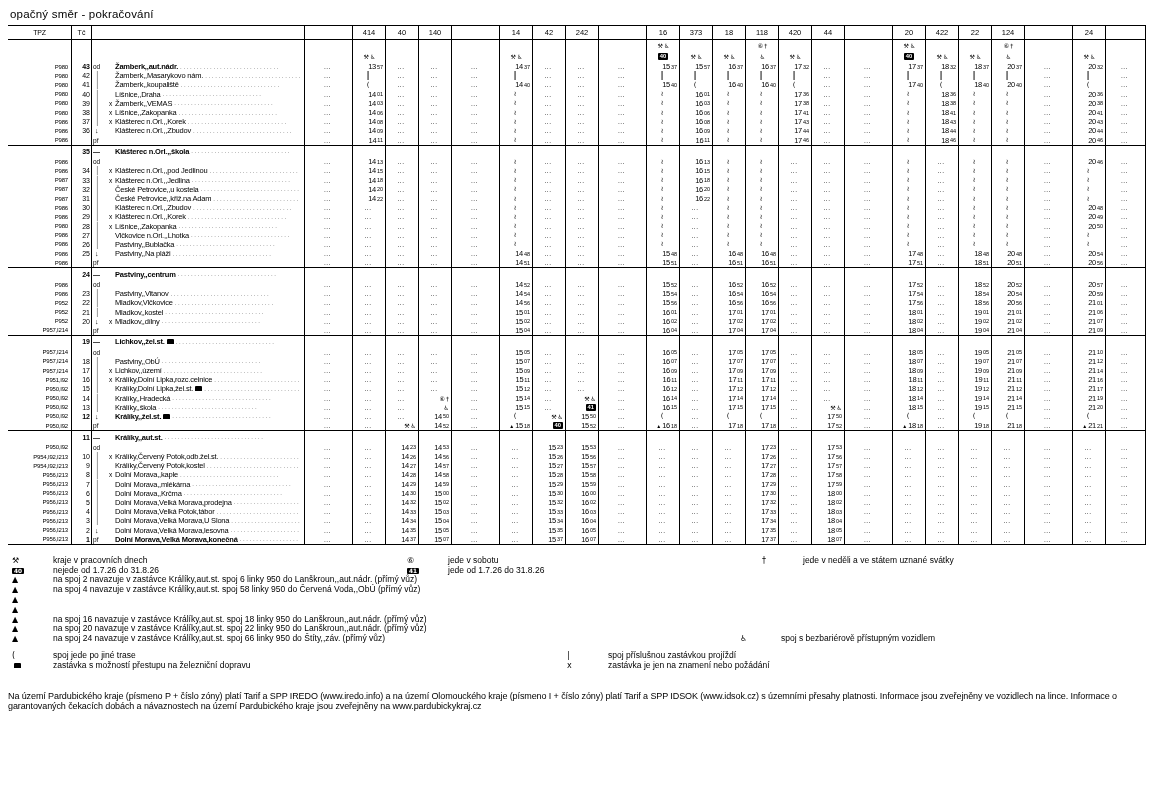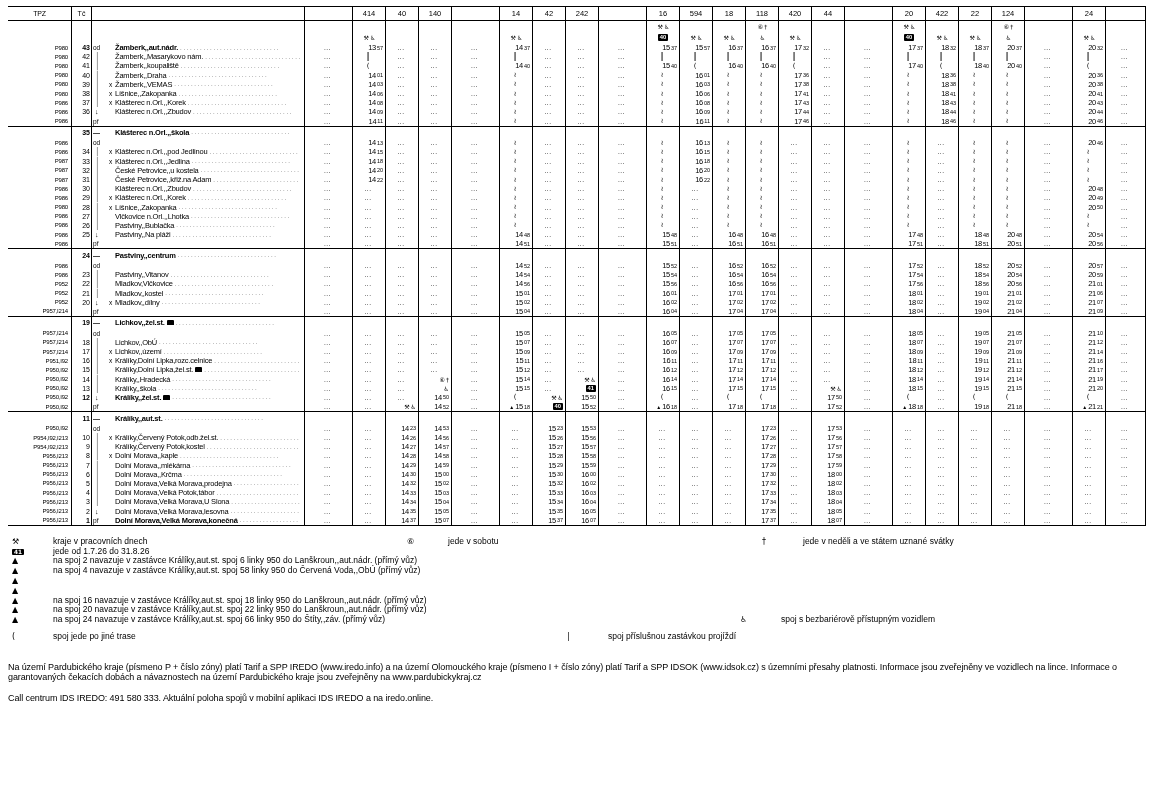--- a/index.html
+++ b/index.html
@@ -49,37 +49,38 @@
   .gap{height:7px;}
   .lgw3{width:555px;flex:none;}
   
   .foot{margin-top:20px;font-size:9px;line-height:10.6px;width:1132px;letter-spacing:-.1px;}
   .foot .p2{margin-top:10px;}
 </style>
 </head>
 <body>
 
 <div class="page">
+  <div class="title">opačný směr - pokračování</div>
   <div class="tt" id="tt">
       <div class="row hdrrow">
         <div class="c cz">TPZ</div>
         <div class="c ct">Tč</div>
         <div class="c cm"></div>
         <div class="c cn"></div>
         <div class="c tc" style="width: 48px;"></div>
         <div class="c tc" style="width: 33px;">414</div>
         <div class="c tc" style="width: 33px;">40</div>
         <div class="c tc" style="width: 33px;">140</div>
         <div class="c tc" style="width: 48px;"></div>
         <div class="c tc" style="width: 33px;">14</div>
         <div class="c tc" style="width: 33px;">42</div>
         <div class="c tc" style="width: 33px;">242</div>
         <div class="c tc" style="width: 48px;"></div>
         <div class="c tc" style="width: 33px;">16</div>
-        <div class="c tc" style="width: 33px;">594</div>
+        <div class="c tc" style="width: 33px;">373</div>
         <div class="c tc" style="width: 33px;">18</div>
         <div class="c tc" style="width: 33px;">118</div>
         <div class="c tc" style="width: 33px;">420</div>
         <div class="c tc" style="width: 33px;">44</div>
         <div class="c tc" style="width: 48px;"></div>
         <div class="c tc" style="width: 33px;">20</div>
         <div class="c tc" style="width: 33px;">422</div>
         <div class="c tc" style="width: 33px;">22</div>
         <div class="c tc" style="width: 33px;">124</div>
         <div class="c tc" style="width: 48px;"></div>
@@ -451,21 +452,21 @@
         </div>
       </div>
       <div class="row">
         <div class="c cz">P980</div>
         <div class="c ct">40</div>
         <div class="c cm">
           <span class="vln">│</span>
         </div>
         <div class="c cn">
           <span class="req"></span>
-          <span class="sname">Žamberk,,Draha</span>
+          <span class="sname">Líšnice,,Draha</span>
           <span class="lead"></span>
         </div>
         <div class="c tc" style="width: 48px;">
           <span class="dd">...</span>
         </div>
         <div class="c tc" style="width: 33px;">
           <span class="hh">14</span>
           <span class="mm">01</span>
         </div>
         <div class="c tc" style="width: 33px;">
@@ -2686,21 +2687,21 @@
         </div>
       </div>
       <div class="row">
         <div class="c cz">P957,I214</div>
         <div class="c ct">18</div>
         <div class="c cm">
           <span class="vln">│</span>
         </div>
         <div class="c cn">
           <span class="req"></span>
-          <span class="sname">Lichkov,,ObÚ</span>
+          <span class="sname">Pastviny,,ObÚ</span>
           <span class="lead"></span>
         </div>
         <div class="c tc" style="width: 48px;">
           <span class="dd">...</span>
         </div>
         <div class="c tc" style="width: 33px;">
           <span class="dd">...</span>
         </div>
         <div class="c tc" style="width: 33px;">
           <span class="dd">...</span>
@@ -4404,20 +4405,24 @@
         <div class="lgitem lgw2">
           <span class="lgsym">⑥</span>
           <span>jede v sobotu</span>
         </div>
         <div class="lgitem">
           <span class="lgsym">†</span>
           <span>jede v neděli a ve státem uznané svátky</span>
         </div>
       </div>
       <div class="lgrow">
+        <div class="lgitem lgw1">
+          <span class="lgsym"><span class="bdg">40</span></span>
+          <span>nejede od 1.7.26 do 31.8.26</span>
+        </div>
         <div class="lgitem lgw2">
           <span class="lgsym"><span class="bdg">41</span></span>
           <span>jede od 1.7.26 do 31.8.26</span>
         </div>
       </div>
       <div class="lgrow">
         <div class="lgitem">
           <span class="lgsym">▲</span>
           <span>na spoj 2 navazuje v zastávce Králíky,aut.st.  spoj 6 linky 950 do Lanškroun,,aut.nádr. (přímý vůz)</span>
         </div>
@@ -4466,18 +4471,27 @@
       <div class="lgrow">
         <div class="lgitem lgw3">
           <span class="lgsym">(</span>
           <span>spoj jede po jiné trase</span>
         </div>
         <div class="lgitem">
           <span class="lgsym">|</span>
           <span>spoj příslušnou zastávkou projíždí</span>
         </div>
       </div>
+      <div class="lgrow">
+        <div class="lgitem lgw3">
+          <span class="lgsym"><span class="rail"></span></span>
+          <span>zastávka s možností přestupu na železniční dopravu</span>
+        </div>
+        <div class="lgitem">
+          <span class="lgsym">x</span>
+          <span>zastávka je jen na znamení nebo požádání</span>
+        </div>
+      </div>
     </div>
   <div class="foot">
     <div class="p1">Na území Pardubického kraje (písmeno P + číslo zóny) platí Tarif a SPP IREDO (www.iredo.info) a na území Olomouckého kraje (písmeno I + číslo zóny) platí Tarif a SPP IDSOK (www.idsok.cz) s územními přesahy platnosti. Informace jsou zveřejněny ve vozidlech na lince. Informace o garantovaných čekacích dobách a návaznostech na území Pardubického kraje jsou zveřejněny na www.pardubickykraj.cz</div>
-    <div class="p2">Call centrum IDS IREDO: 491 580 333. Aktuální poloha spojů v mobilní aplikaci IDS IREDO a na iredo.online.</div>
   </div>
 </div>
 
 </body></html>

